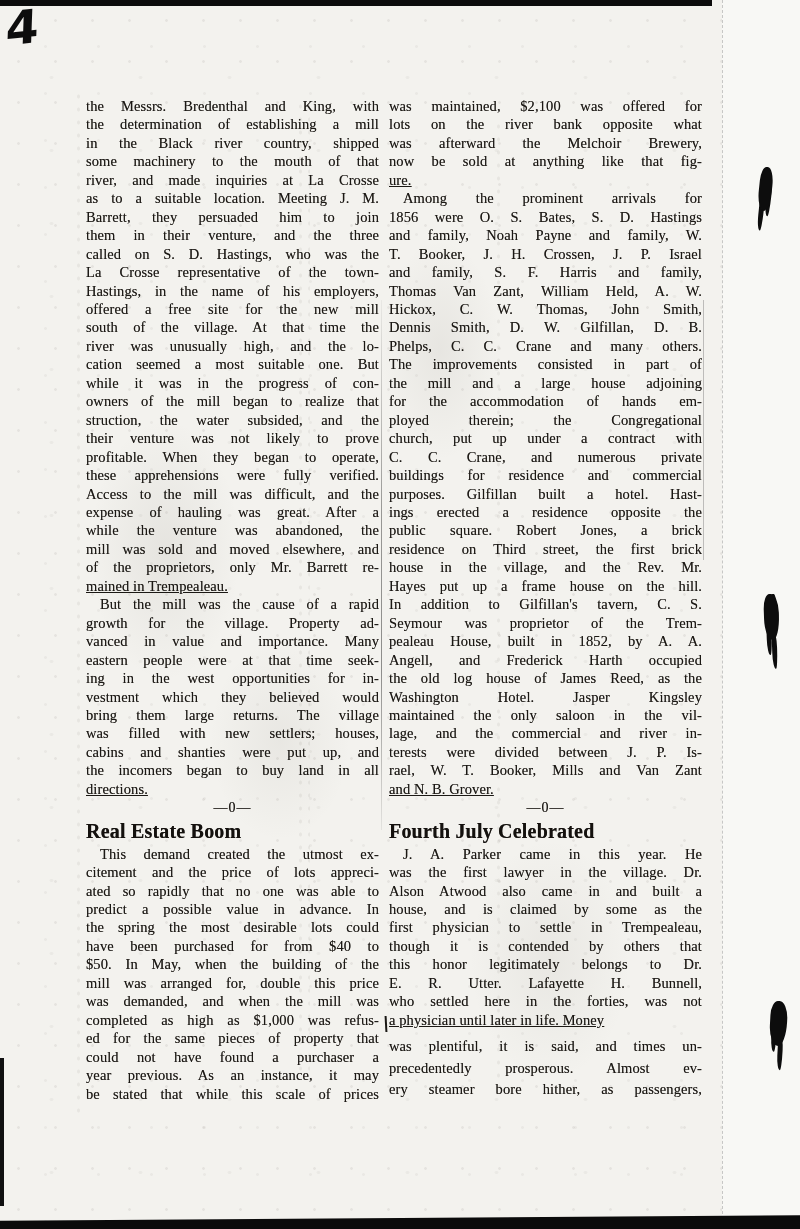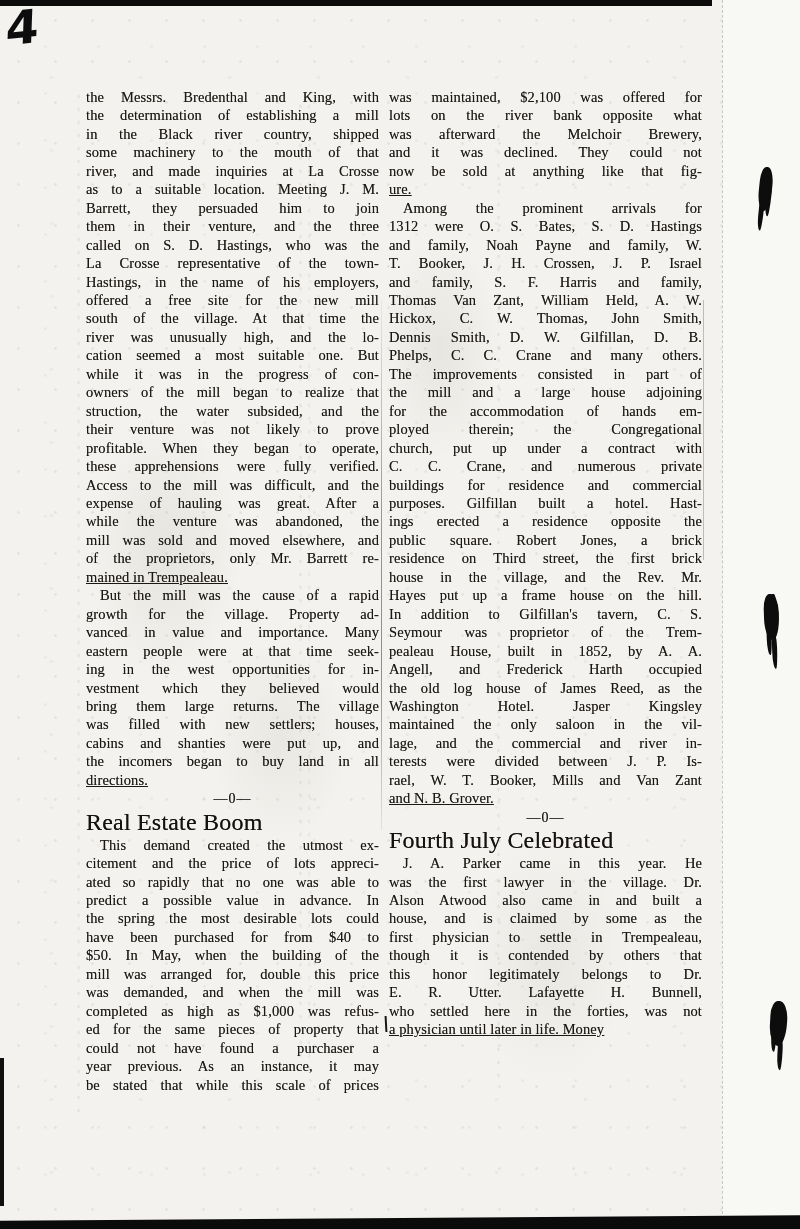--- a/index.html
+++ b/index.html
@@ -43,34 +43,34 @@
     box-shadow:3px -5px 0 -5px #0d0d0d,-3px 20px 0 -5px #0d0d0d,2px 34px 0 -5px #0d0d0d;}
   .blot.b3{left:770px;top:1001px;width:17px;height:45px;transform:rotate(3deg);
     box-shadow:-4px 12px 0 -6px #0d0d0d,3px 30px 0 -6px #0d0d0d;}
   .ink-tick{position:absolute;left:385px;top:1016px;width:2px;height:16px;
     background:#1a1815;transform:rotate(-3deg);}
   
   .pagenum{position:absolute;left:6px;top:4px;font-size:47px;line-height:1;
     font-family:"DejaVu Sans",sans-serif;font-weight:700;color:#0d0d0d;
     transform:skewX(-8deg) rotate(-6deg);}
   
-  .col{position:absolute;top:88px;color:#1b1814;font-size:14.5px;
+  .col{position:absolute;top:97px;color:#1b1814;font-size:14.5px;
     letter-spacing:0.1px;text-shadow:0 0 0.5px rgba(25,22,18,0.55);}
   .col-left{left:86px;width:293px;}
   .col-right{left:389px;width:313px;}
   .para{margin:0;}
   .para.loose{margin-top:7px;}
   .para.loose .line{line-height:21.5px;}
   .line{line-height:18.45px;text-align:justify;text-align-last:justify;
     white-space:normal;}
   .line.indent{text-indent:14px;}
   .line.end{text-align-last:left;text-decoration:underline;}
   .separator{height:16.45px;margin-top:2px;line-height:16px;text-align:center;
     font-size:14px;letter-spacing:1px;}
-  .heading{font-size:24px;font-weight:400;line-height:24px;margin:2px 0 2px 0;
+  .heading{font-size:20px;font-weight:700;line-height:24px;margin:2px 0 2px 0;
     color:#14110e;letter-spacing:0.2px;text-shadow:0 0 0.6px rgba(20,17,14,0.7);}
 </style>
 </head>
 <body>
 
 <div class="scan-noise"></div>
 <div class="smudge" style="left:90px;top:420px;width:150px;height:260px;background:radial-gradient(closest-side,rgba(110,104,94,0.10),transparent);"></div>
 <div class="smudge" style="left:380px;top:240px;width:120px;height:220px;background:radial-gradient(closest-side,rgba(110,104,94,0.09),transparent);"></div>
 <div class="smudge" style="left:210px;top:640px;width:140px;height:200px;background:radial-gradient(closest-side,rgba(110,104,94,0.08),transparent);"></div>
 <div class="smudge" style="left:470px;top:840px;width:160px;height:240px;background:radial-gradient(closest-side,rgba(110,104,94,0.08),transparent);"></div>
@@ -153,27 +153,26 @@
       <div class="line">could not have found a purchaser a</div>
       <div class="line">year previous. As an instance, it may</div>
       <div class="line">be stated that while this scale of prices</div>
     </div>
   </div>
 <div class="col col-right">
     <div class="para">
       <div class="line">was maintained, $2,100 was offered for</div>
       <div class="line">lots on the river bank opposite what</div>
       <div class="line">was afterward the Melchoir Brewery,</div>
-      <div class="line">and it was declined. They could not</div>
       <div class="line">now be sold at anything like that fig-</div>
       <div class="line end">ure.</div>
     </div>
     <div class="para">
       <div class="line indent">Among the prominent arrivals for</div>
-      <div class="line">1312 were O. S. Bates, S. D. Hastings</div>
+      <div class="line">1856 were O. S. Bates, S. D. Hastings</div>
       <div class="line">and family, Noah Payne and family, W.</div>
       <div class="line">T. Booker, J. H. Crossen, J. P. Israel</div>
       <div class="line">and family, S. F. Harris and family,</div>
       <div class="line">Thomas Van Zant, William Held, A. W.</div>
       <div class="line">Hickox, C. W. Thomas, John Smith,</div>
       <div class="line">Dennis Smith, D. W. Gilfillan, D. B.</div>
       <div class="line">Phelps, C. C. Crane and many others.</div>
       <div class="line">The improvements consisted in part of</div>
       <div class="line">the mill and a large house adjoining</div>
       <div class="line">for the accommodation of hands em-</div>
@@ -206,13 +205,18 @@
       <div class="line">was the first lawyer in the village. Dr.</div>
       <div class="line">Alson Atwood also came in and built a</div>
       <div class="line">house, and is claimed by some as the</div>
       <div class="line">first physician to settle in Trempealeau,</div>
       <div class="line">though it is contended by others that</div>
       <div class="line">this honor legitimately belongs to Dr.</div>
       <div class="line">E. R. Utter. Lafayette H. Bunnell,</div>
       <div class="line">who settled here in the forties, was not</div>
       <div class="line end">a physician until later in life. Money</div>
     </div>
+    <div class="para loose">
+      <div class="line">was plentiful, it is said, and times un-</div>
+      <div class="line">precedentedly prosperous. Almost ev-</div>
+      <div class="line">ery steamer bore hither, as passengers,</div>
+    </div>
   </div>
 
 </body></html>

